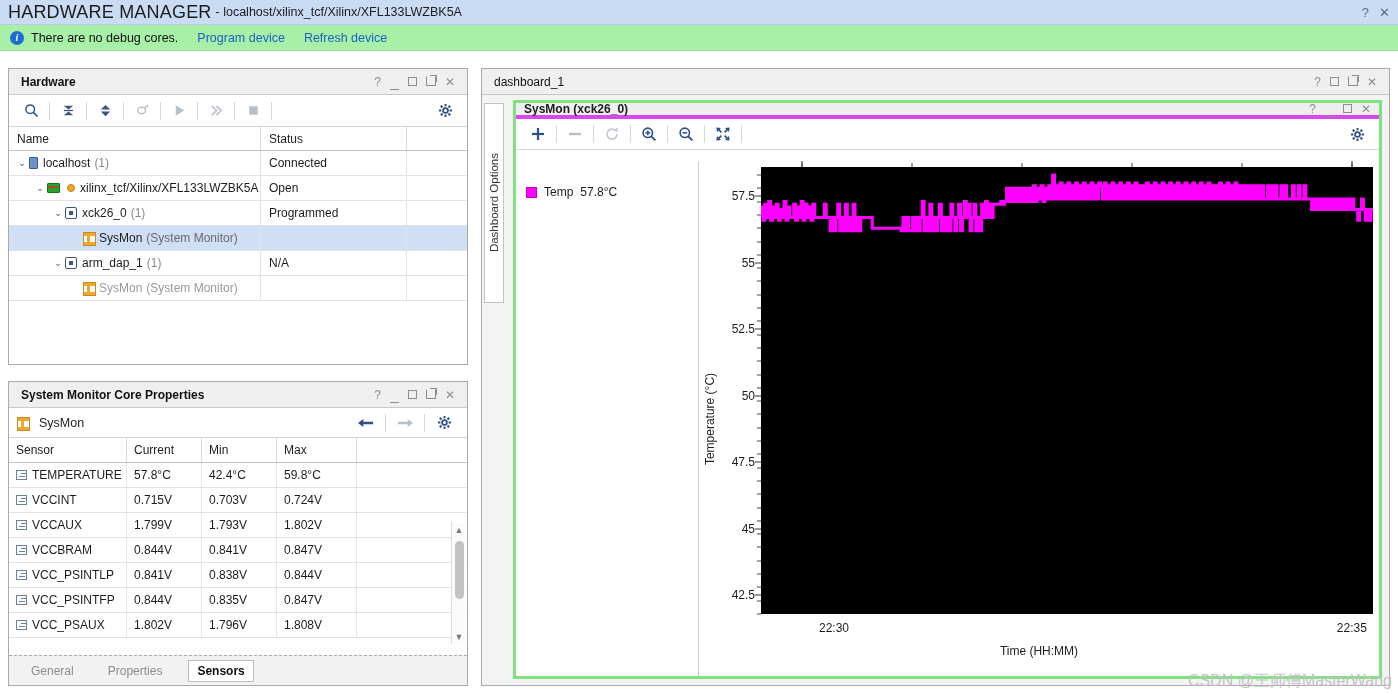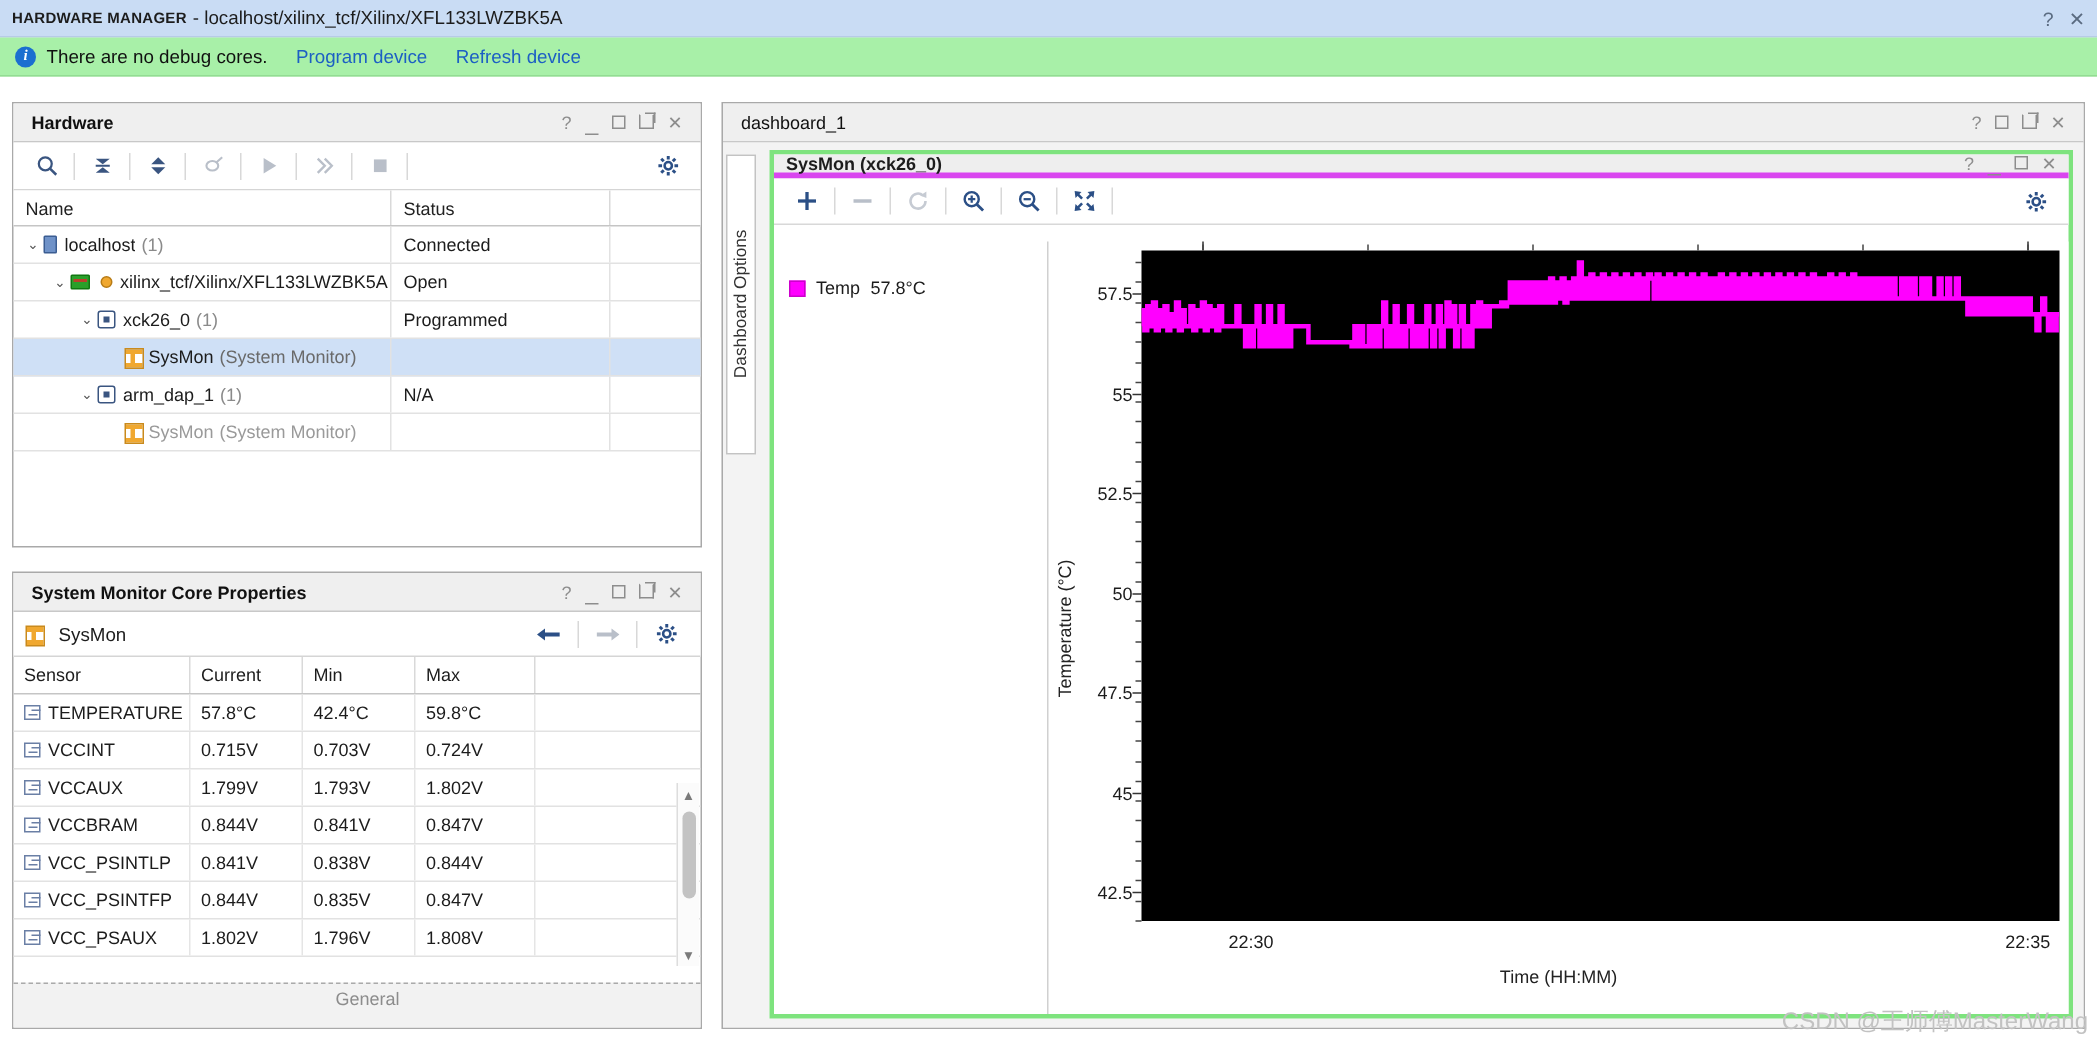--- a/index.html
+++ b/index.html
@@ -13,21 +13,21 @@
     color: #1c1c1c;
   }
   #root { position: relative; width: 1398px; height: 694px; }
 
   
   .hm-banner {
     position: absolute; left: 0; top: 0; width: 1398px; height: 25px;
     background: #c9dcf4; border-bottom: 1px solid #b7cbe6;
     display: flex; align-items: center; padding: 0 8px;
   }
-  .hm-title { font-size: 10px; font-weight: bold; letter-spacing: .2px; }
+  .hm-title { font-size: 18px; font-weight: normal; letter-spacing: .2px; }
   .hm-sub { font-size: 12.5px; margin-left: 4px; }
   .hm-banner-ctl { margin-left: auto; display: flex; gap: 10px; color: #5a6b80; font-size: 13px; }
   .hm-banner-ctl span { cursor: pointer; line-height: 1; }
 
   .dbg-bar {
     position: absolute; left: 0; top: 25px; width: 1398px; height: 26px;
     background: #a8f0a8; border-bottom: 1px solid #93dc93;
     display: flex; align-items: center; padding: 0 10px; gap: 7px;
   }
   .info-ico {
@@ -122,21 +122,21 @@
   .tbl-row > div { display:flex; align-items:center; padding-left: 7px; border-right: 1px solid #e5e5e5; }
   .sensor-ico { width: 11px; height: 10px; border: 1px solid #6a7fa5; margin-right: 5px; position: relative; flex: none; }
   .sensor-ico::after { content:""; position:absolute; left:2px; top:5px; width:6px; height:1px; background:#6a7fa5; box-shadow: 2px -3px 0 0 #6a7fa5; }
 
   .vscroll { position: absolute; right: 1px; top: 140px; width: 15px; bottom: 41px; background: #fbfbfb; border-left: 1px solid #ddd; }
   .vs-arrow { height: 15px; display:flex; align-items:center; justify-content:center; color:#7a7a7a; font-size:9px; cursor:pointer; }
   .vs-thumb { position:absolute; top: 19px; left: 3px; width: 9px; height: 58px; background:#c3c3c3; border-radius: 5px; cursor:pointer; }
 
   .tabs-bar {
     position:absolute; left:0; right:0; bottom:0; height:30px; background:#f2f2f2;
-    border-top: 1px dashed #aaa; display:flex; align-items:center; padding-left: 14px; gap: 18px; flex-direction: column;
+    border-top: 1px dashed #aaa; display:flex; align-items:center; padding-left: 14px; gap: 18px;
   }
   .tab-it { font-size: 12px; color:#8c8c8c; cursor:pointer; padding: 3px 8px; }
   .tab-it.active { color:#111; font-weight:bold; background:#fff; border:1px solid #bbb; }
 
   
   #dash-panel { left: 481px; top: 68px; width: 909px; height: 618px; background:#f3f3f3; }
   .dash-body { position:absolute; left:0; top:26px; right:0; bottom:0; background:#f3f3f3; }
   .vtab {
     position:absolute; left: 2px; top: 8px; width: 20px; height: 200px;
     background:#fff; border:1px solid #c3c3c3; border-radius: 0 0 0 0;

